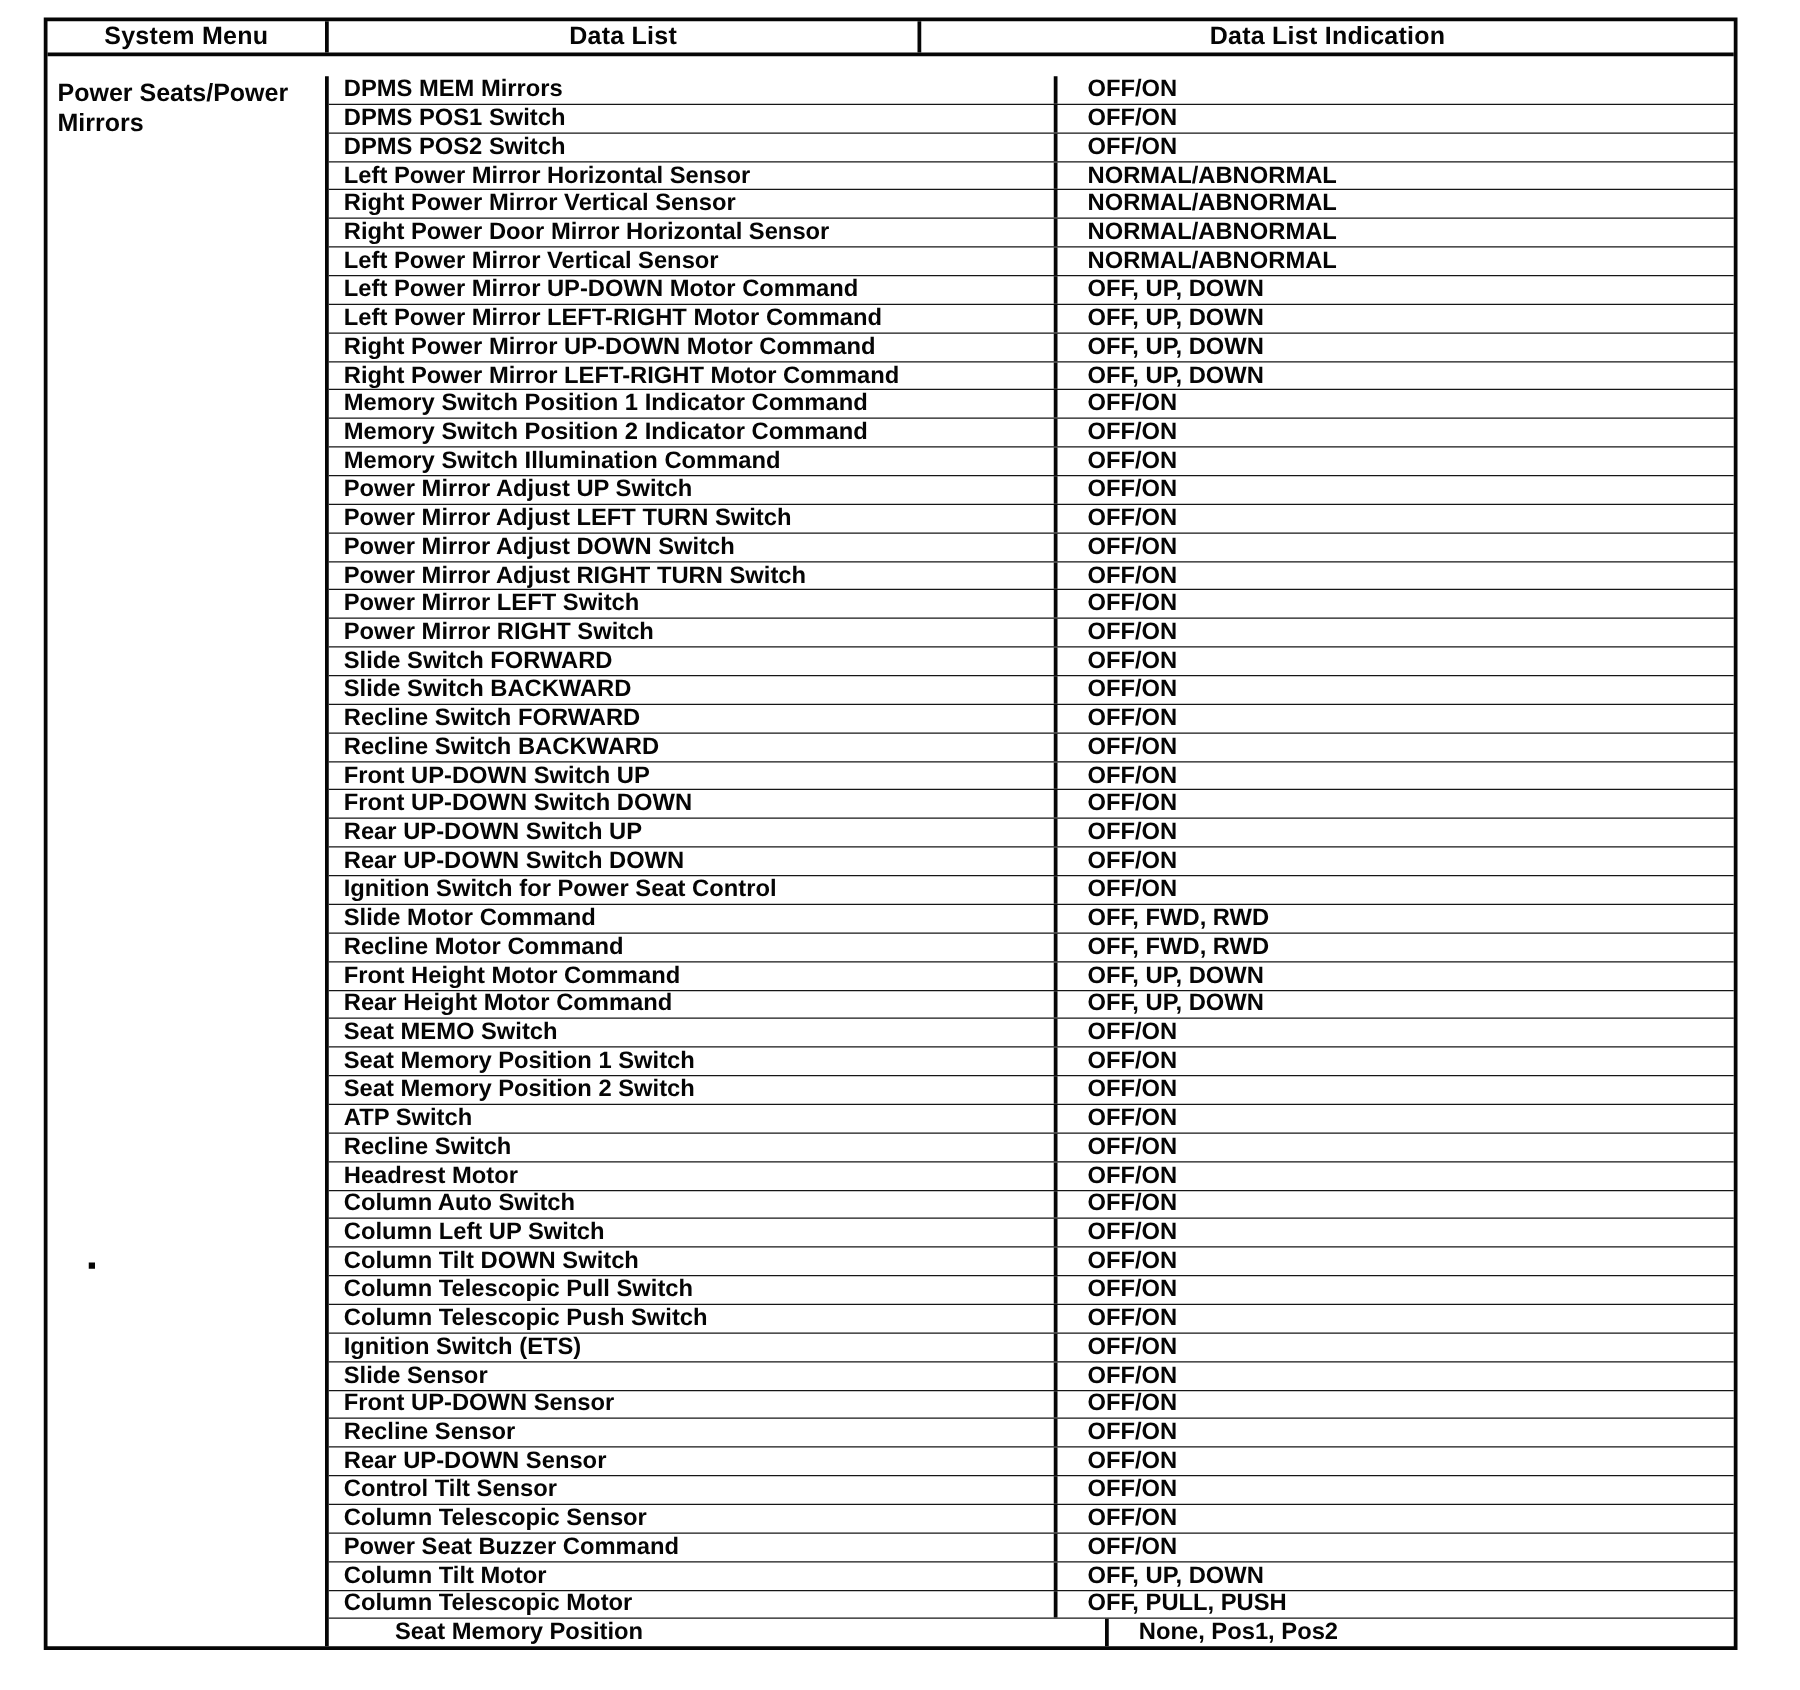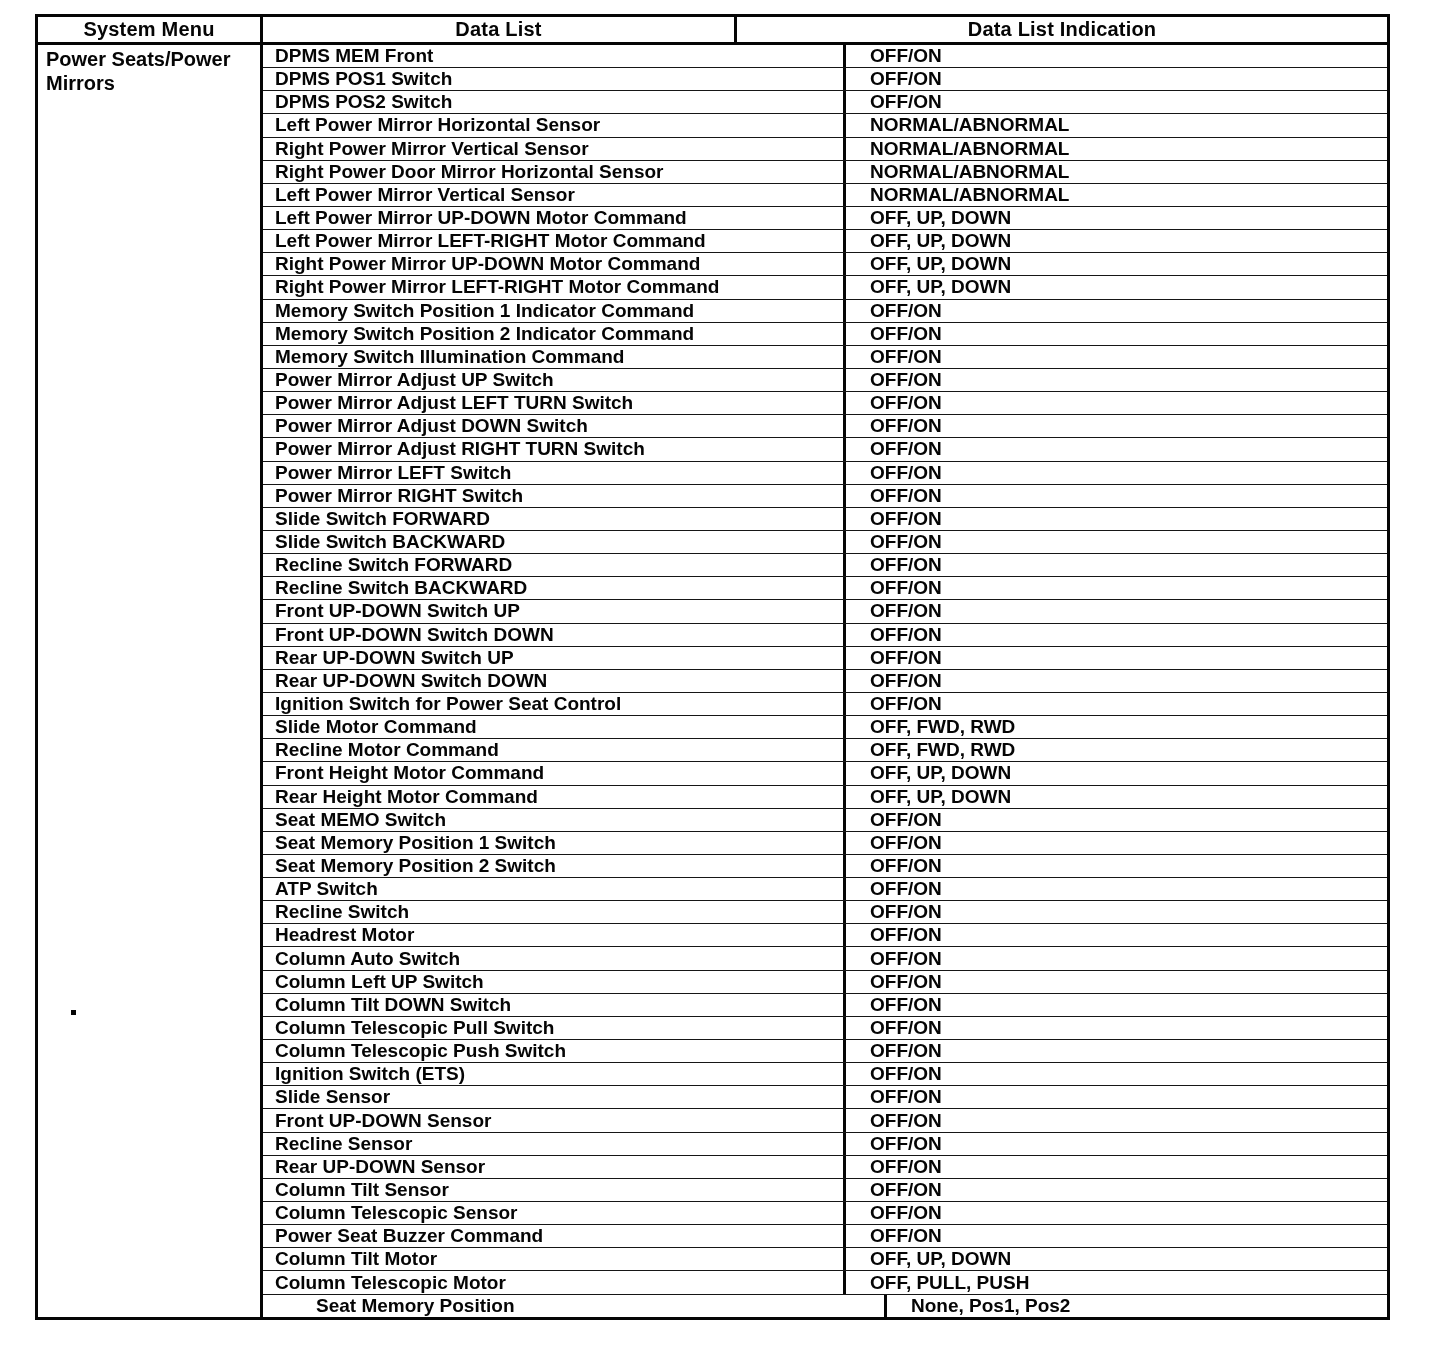--- a/index.html
+++ b/index.html
@@ -17,20 +17,21 @@
   .doc-table {
     position: absolute;
     left: 35px; top: 14px;
     width: 1355px; height: 1306px;
     border: 3px solid #050505;
     display: flex;
     flex-direction: column;
     color: #050505;
     font-weight: bold;
     background: #ffffff;
+    gap: 16px;
   }
   .hdr {
     display: flex;
     height: 28px;
     border-bottom: 3px solid #050505;
     flex: 0 0 auto;
   }
   .hcell {
     display: flex;
     align-items: center;
@@ -96,21 +97,21 @@
   <div class="doc-table">
     <div class="hdr">
       <div class="hcell col1">System Menu</div>
       <div class="hcell col2">Data List</div>
       <div class="hcell col3">Data List Indication</div>
     </div>
     <div class="tbody">
       <div class="sys-cell">Power Seats/Power Mirrors</div>
       <div class="rows" id="rows">
           <div class="row">
-            <div class="cell dl">DPMS MEM Front</div>
+            <div class="cell dl">DPMS MEM Mirrors</div>
             <div class="cell ind">OFF/ON</div>
           </div>
           <div class="row">
             <div class="cell dl">DPMS POS1 Switch</div>
             <div class="cell ind">OFF/ON</div>
           </div>
           <div class="row">
             <div class="cell dl">DPMS POS2 Switch</div>
             <div class="cell ind">OFF/ON</div>
           </div>
@@ -292,21 +293,21 @@
           </div>
           <div class="row">
             <div class="cell dl">Recline Sensor</div>
             <div class="cell ind">OFF/ON</div>
           </div>
           <div class="row">
             <div class="cell dl">Rear UP-DOWN Sensor</div>
             <div class="cell ind">OFF/ON</div>
           </div>
           <div class="row">
-            <div class="cell dl">Column Tilt Sensor</div>
+            <div class="cell dl">Control Tilt Sensor</div>
             <div class="cell ind">OFF/ON</div>
           </div>
           <div class="row">
             <div class="cell dl">Column Telescopic Sensor</div>
             <div class="cell ind">OFF/ON</div>
           </div>
           <div class="row">
             <div class="cell dl">Power Seat Buzzer Command</div>
             <div class="cell ind">OFF/ON</div>
           </div>

